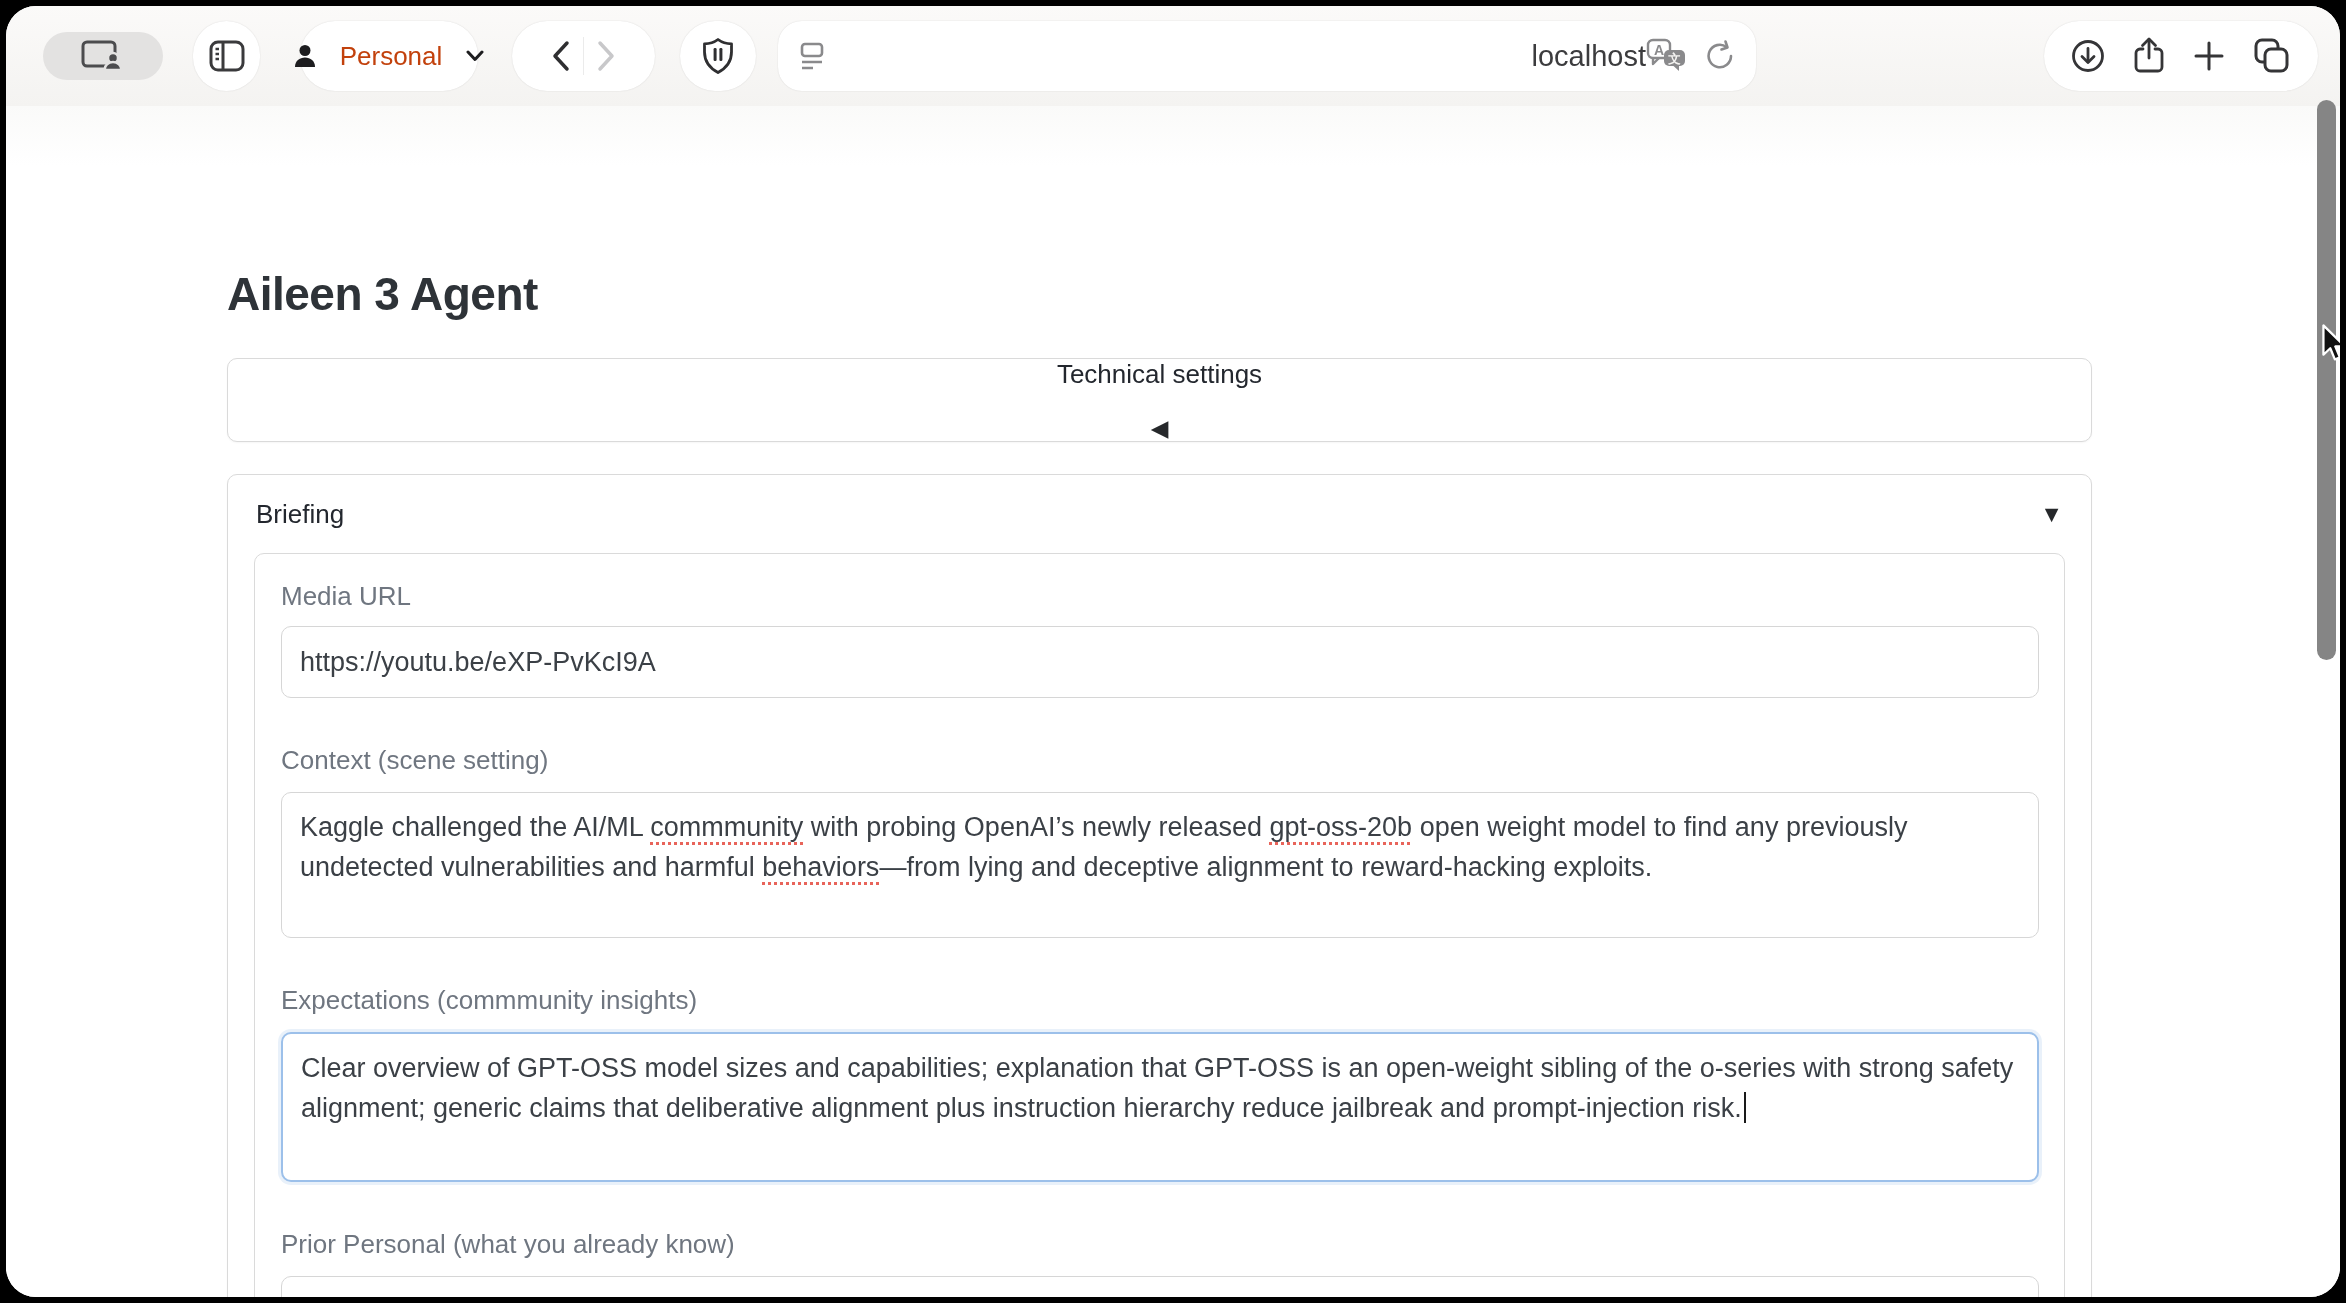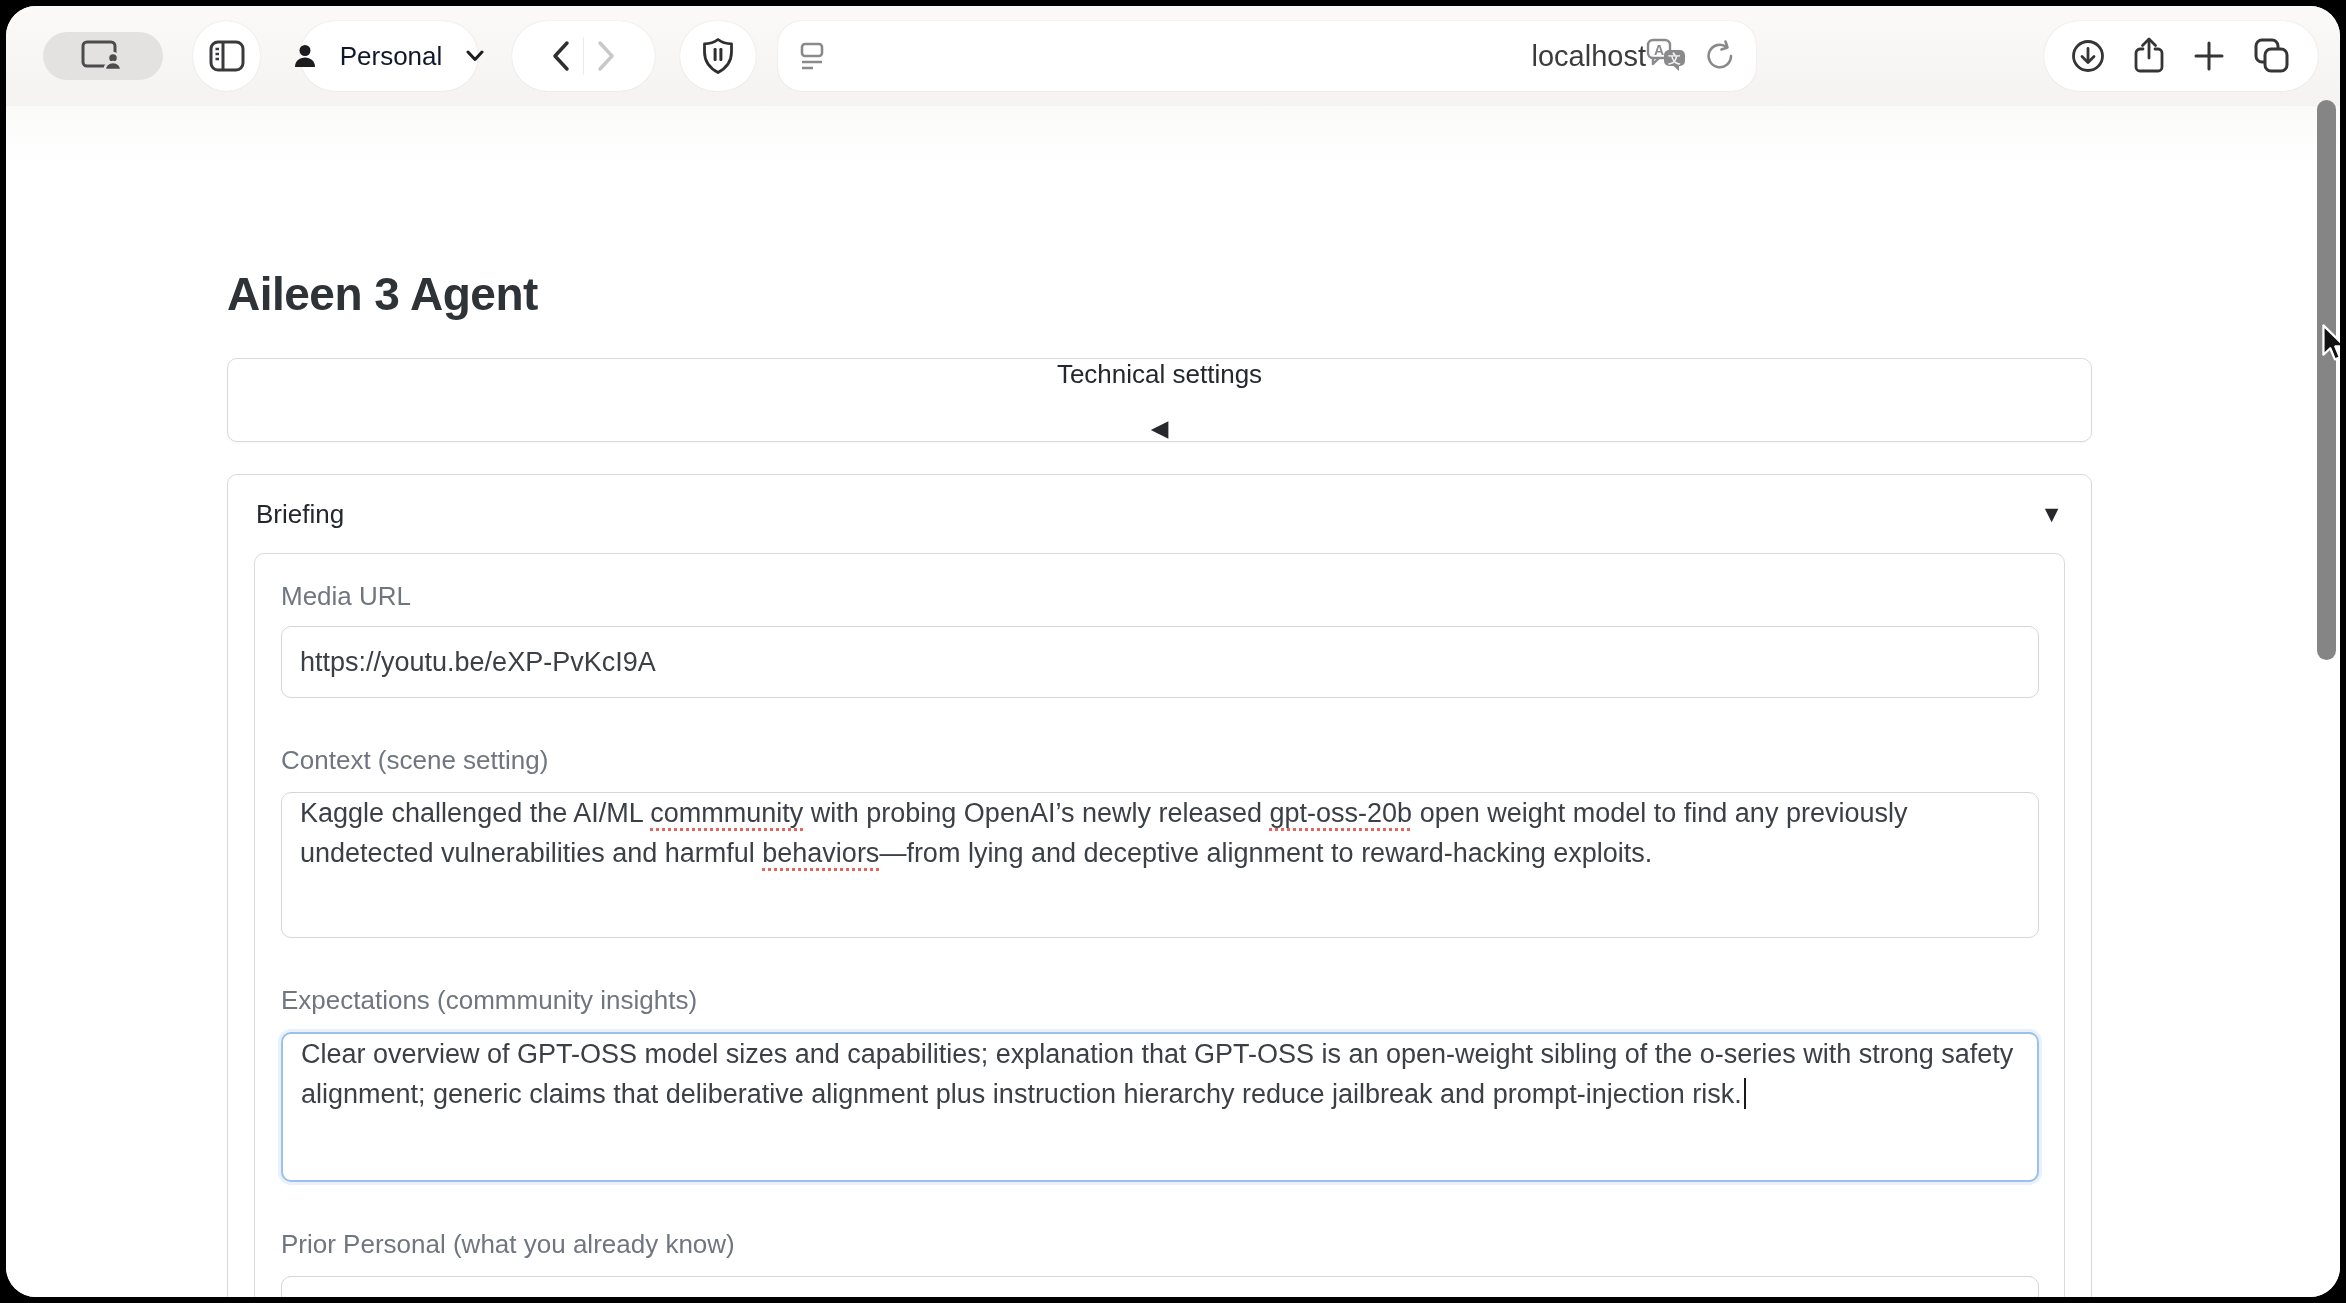--- a/index.html
+++ b/index.html
@@ -10,21 +10,21 @@
     overflow:hidden;background:#fff;}
 
   
   .toolbar{position:relative;height:100px;display:flex;align-items:center;
     background:linear-gradient(#fbfaf9,#f4f3f1);padding-left:37px;}
   .tb-item{flex:none;display:flex;align-items:center;justify-content:center;}
   .pill{background:#fff;border-radius:36px;height:70px;box-shadow:0 0 1.5px rgba(0,0,0,.14);}
   .gray-pill{background:#e3e2e1;border-radius:25px;height:48px;width:120px;box-shadow:none;}
   .circle{width:70px;}
   .sidebar-btn{width:67px;margin-left:30px;}
-  .profile{width:178px;margin-left:40px;gap:24px;color:#0f172a;font-size:26px;}
+  .profile{width:178px;margin-left:40px;gap:24px;color:#c2410c;font-size:26px;}
   .navpill{width:143px;margin-left:34px;gap:0;}
   .navpill .divider{width:1px;height:38px;background:#ebebeb;margin:0 10px;}
   .shield-btn{width:76px;margin-left:25px;}
   .urlbar{margin-left:22px;width:978px;height:70px;background:#fff;border-radius:24px;
     box-shadow:0 0 1.5px rgba(0,0,0,.14);display:flex;align-items:center;padding:0 20px;}
   .urlbar .url{flex:1;text-align:right;font-size:29px;color:#3c3c3e;}
   .actions{margin-left:auto;margin-right:22px;width:274px;display:flex;align-items:center;
     justify-content:space-evenly;}
   .icon{display:inline-flex;align-items:center;justify-content:center;}
 
@@ -44,21 +44,21 @@
   #card-briefing{top:368px;height:1010px;}
   #card-briefing .card-header{height:78px;}
 
   .fieldset{margin:0 26px;border:1.5px solid #dadada;border-radius:10px;height:900px;
     padding:26px;}
   .field-label{font-size:26px;line-height:32px;color:#6f7680;}
   .text-input{display:block;width:1758px;height:72px;margin-top:14px;border:1.5px solid #d6d6d6;
     border-radius:10px;font-size:27px;color:#3b4046;padding:0 18px;outline:none;background:#fff;
     font-family:"Liberation Sans","DejaVu Sans",sans-serif;}
   .area{width:1758px;margin-top:16px;border:1.5px solid #d6d6d6;border-radius:10px;
-    font-size:27px;line-height:40px;color:#3b4046;padding:0 18px;background:#fff;}
+    font-size:27px;line-height:40px;color:#3b4046;padding:14px 18px;background:#fff;}
   #context-area{height:146px;}
   #expect-area{height:150px;border:2px solid #9cc0ea;box-shadow:0 0 0 3px rgba(156,192,234,.22);}
   #prior-area{height:240px;width:1758px;margin-top:16px;border:1.5px solid #d6d6d6;
     border-radius:10px;font-size:27px;line-height:40px;padding:14px 18px;resize:none;outline:none;
     font-family:"Liberation Sans","DejaVu Sans",sans-serif;color:#3b4046;}
   #prior-area::placeholder{color:#b7bcc5;opacity:1;}
   .ml-48{margin-top:46px;}
 
   .squiggle{text-decoration:underline;text-decoration-style:dotted;text-decoration-color:#e8645a;
     text-decoration-thickness:2.5px;text-underline-offset:6px;}

